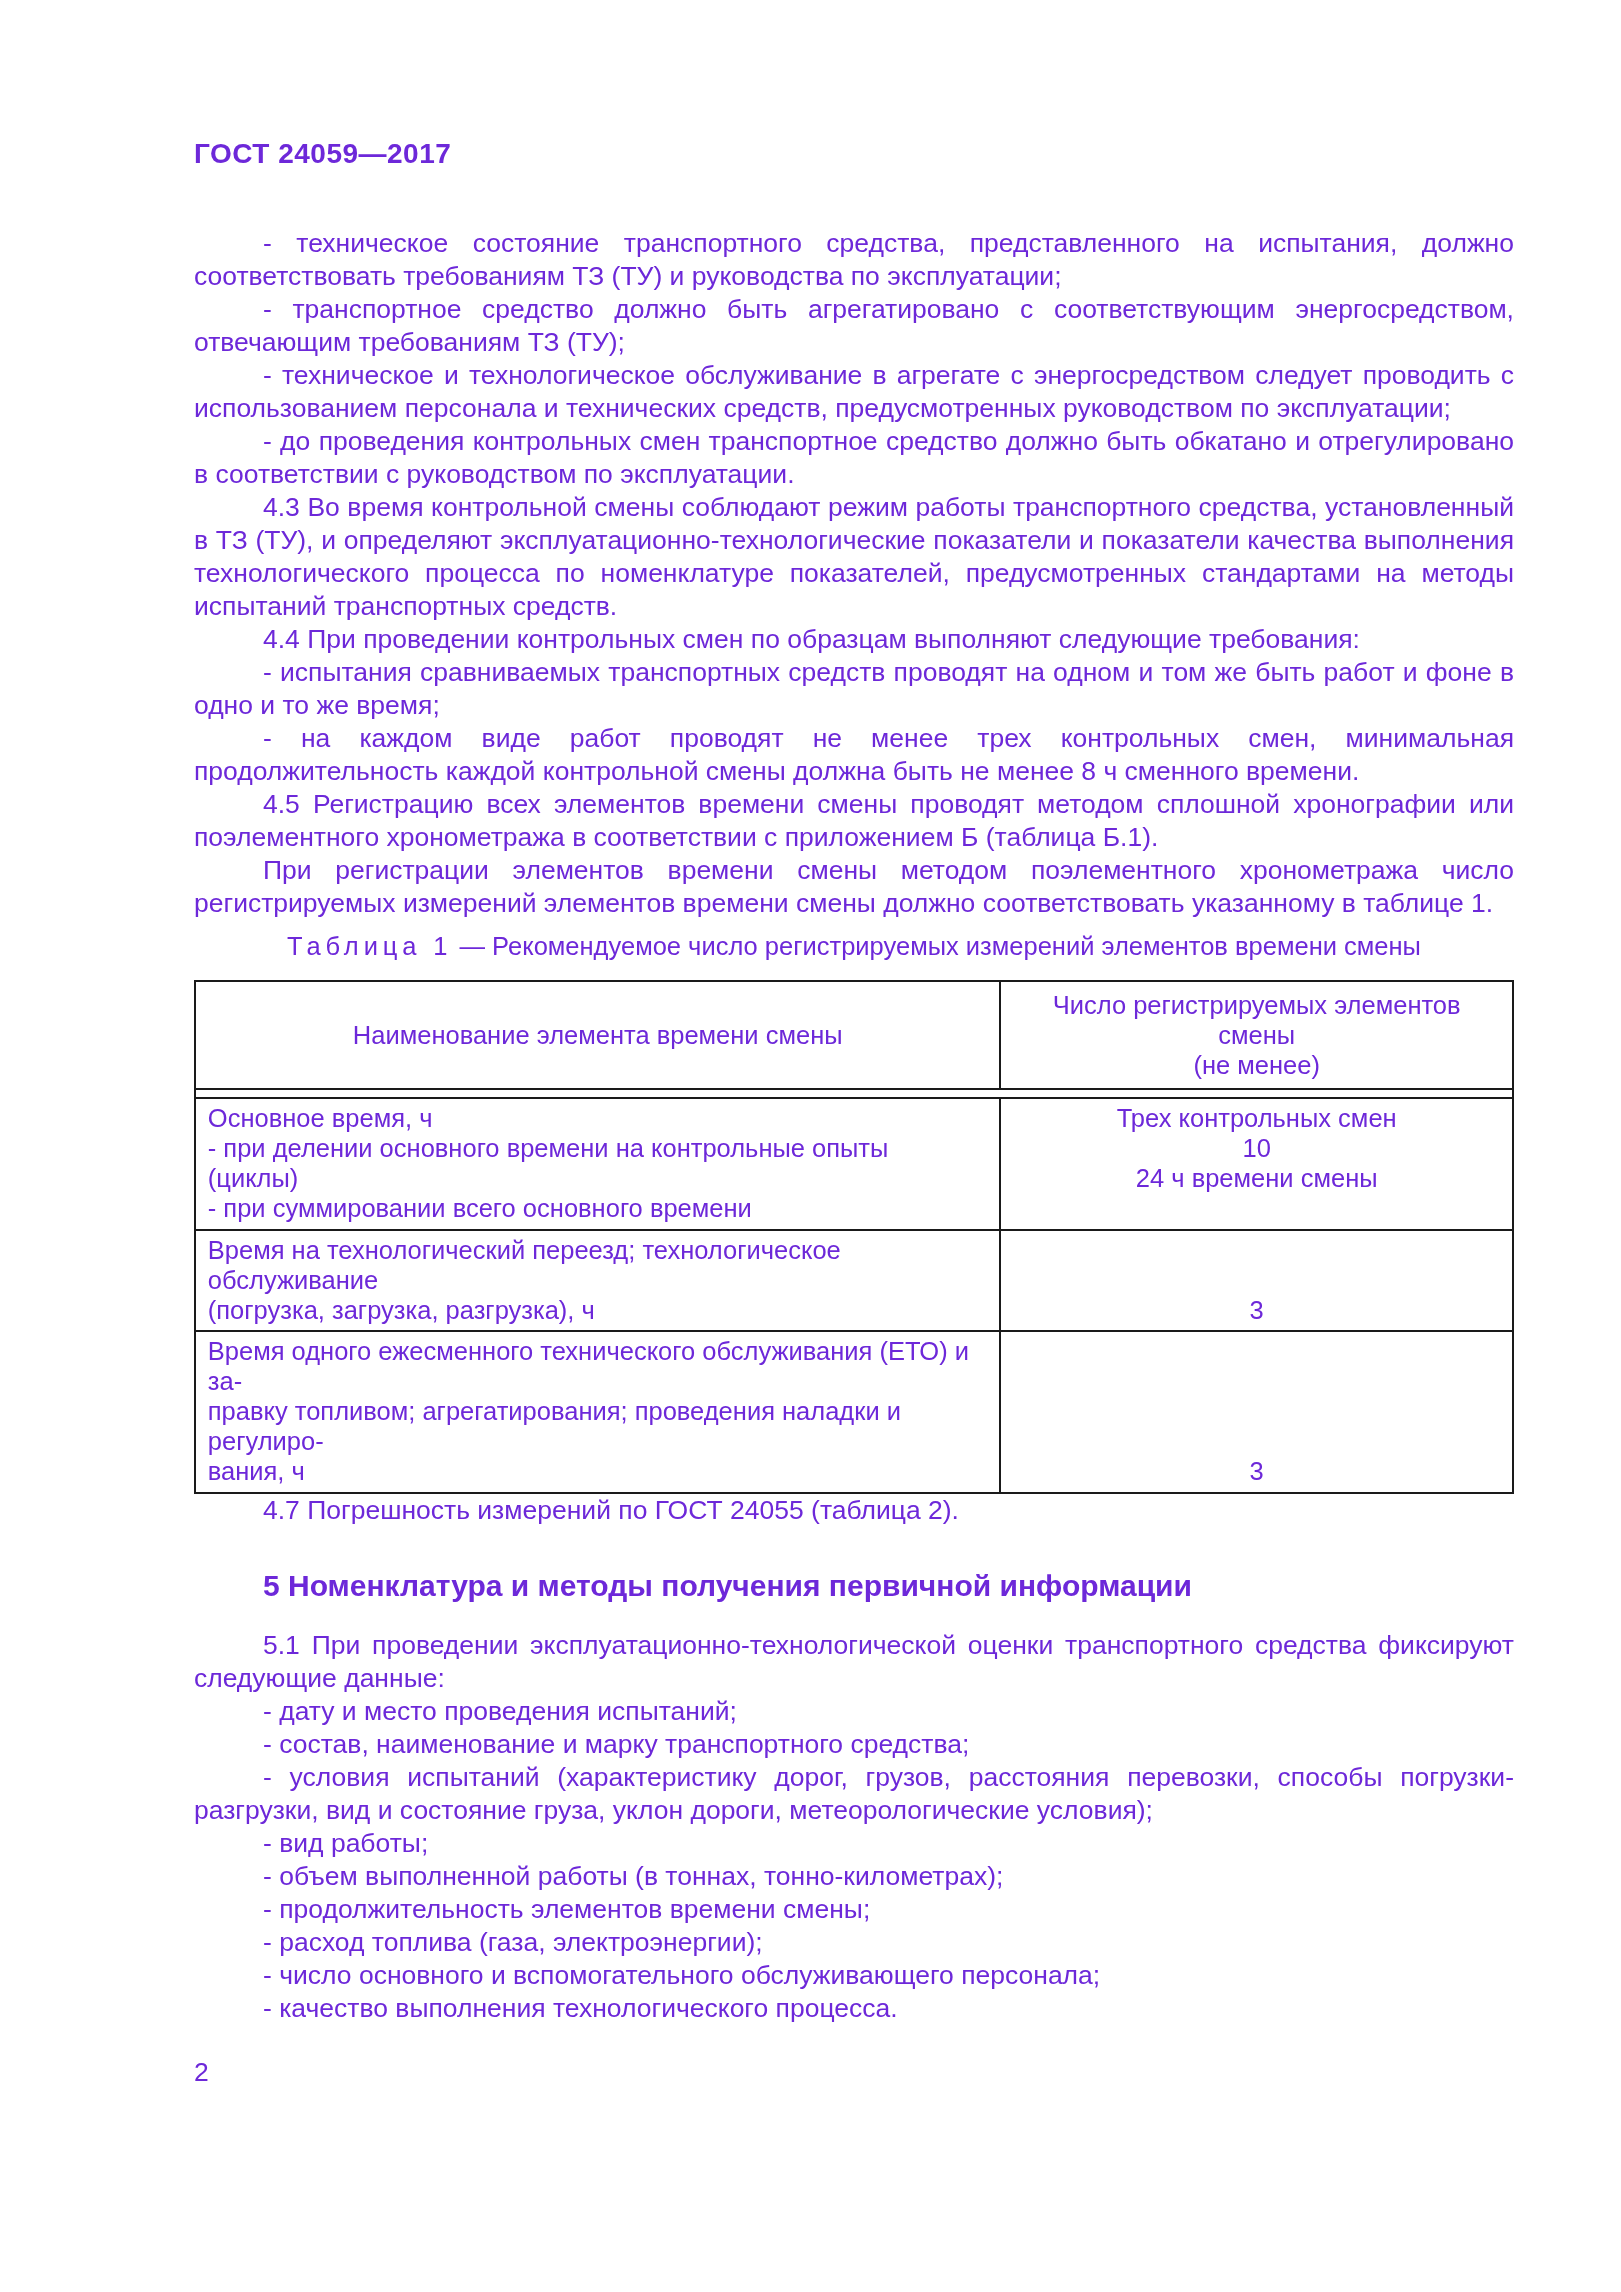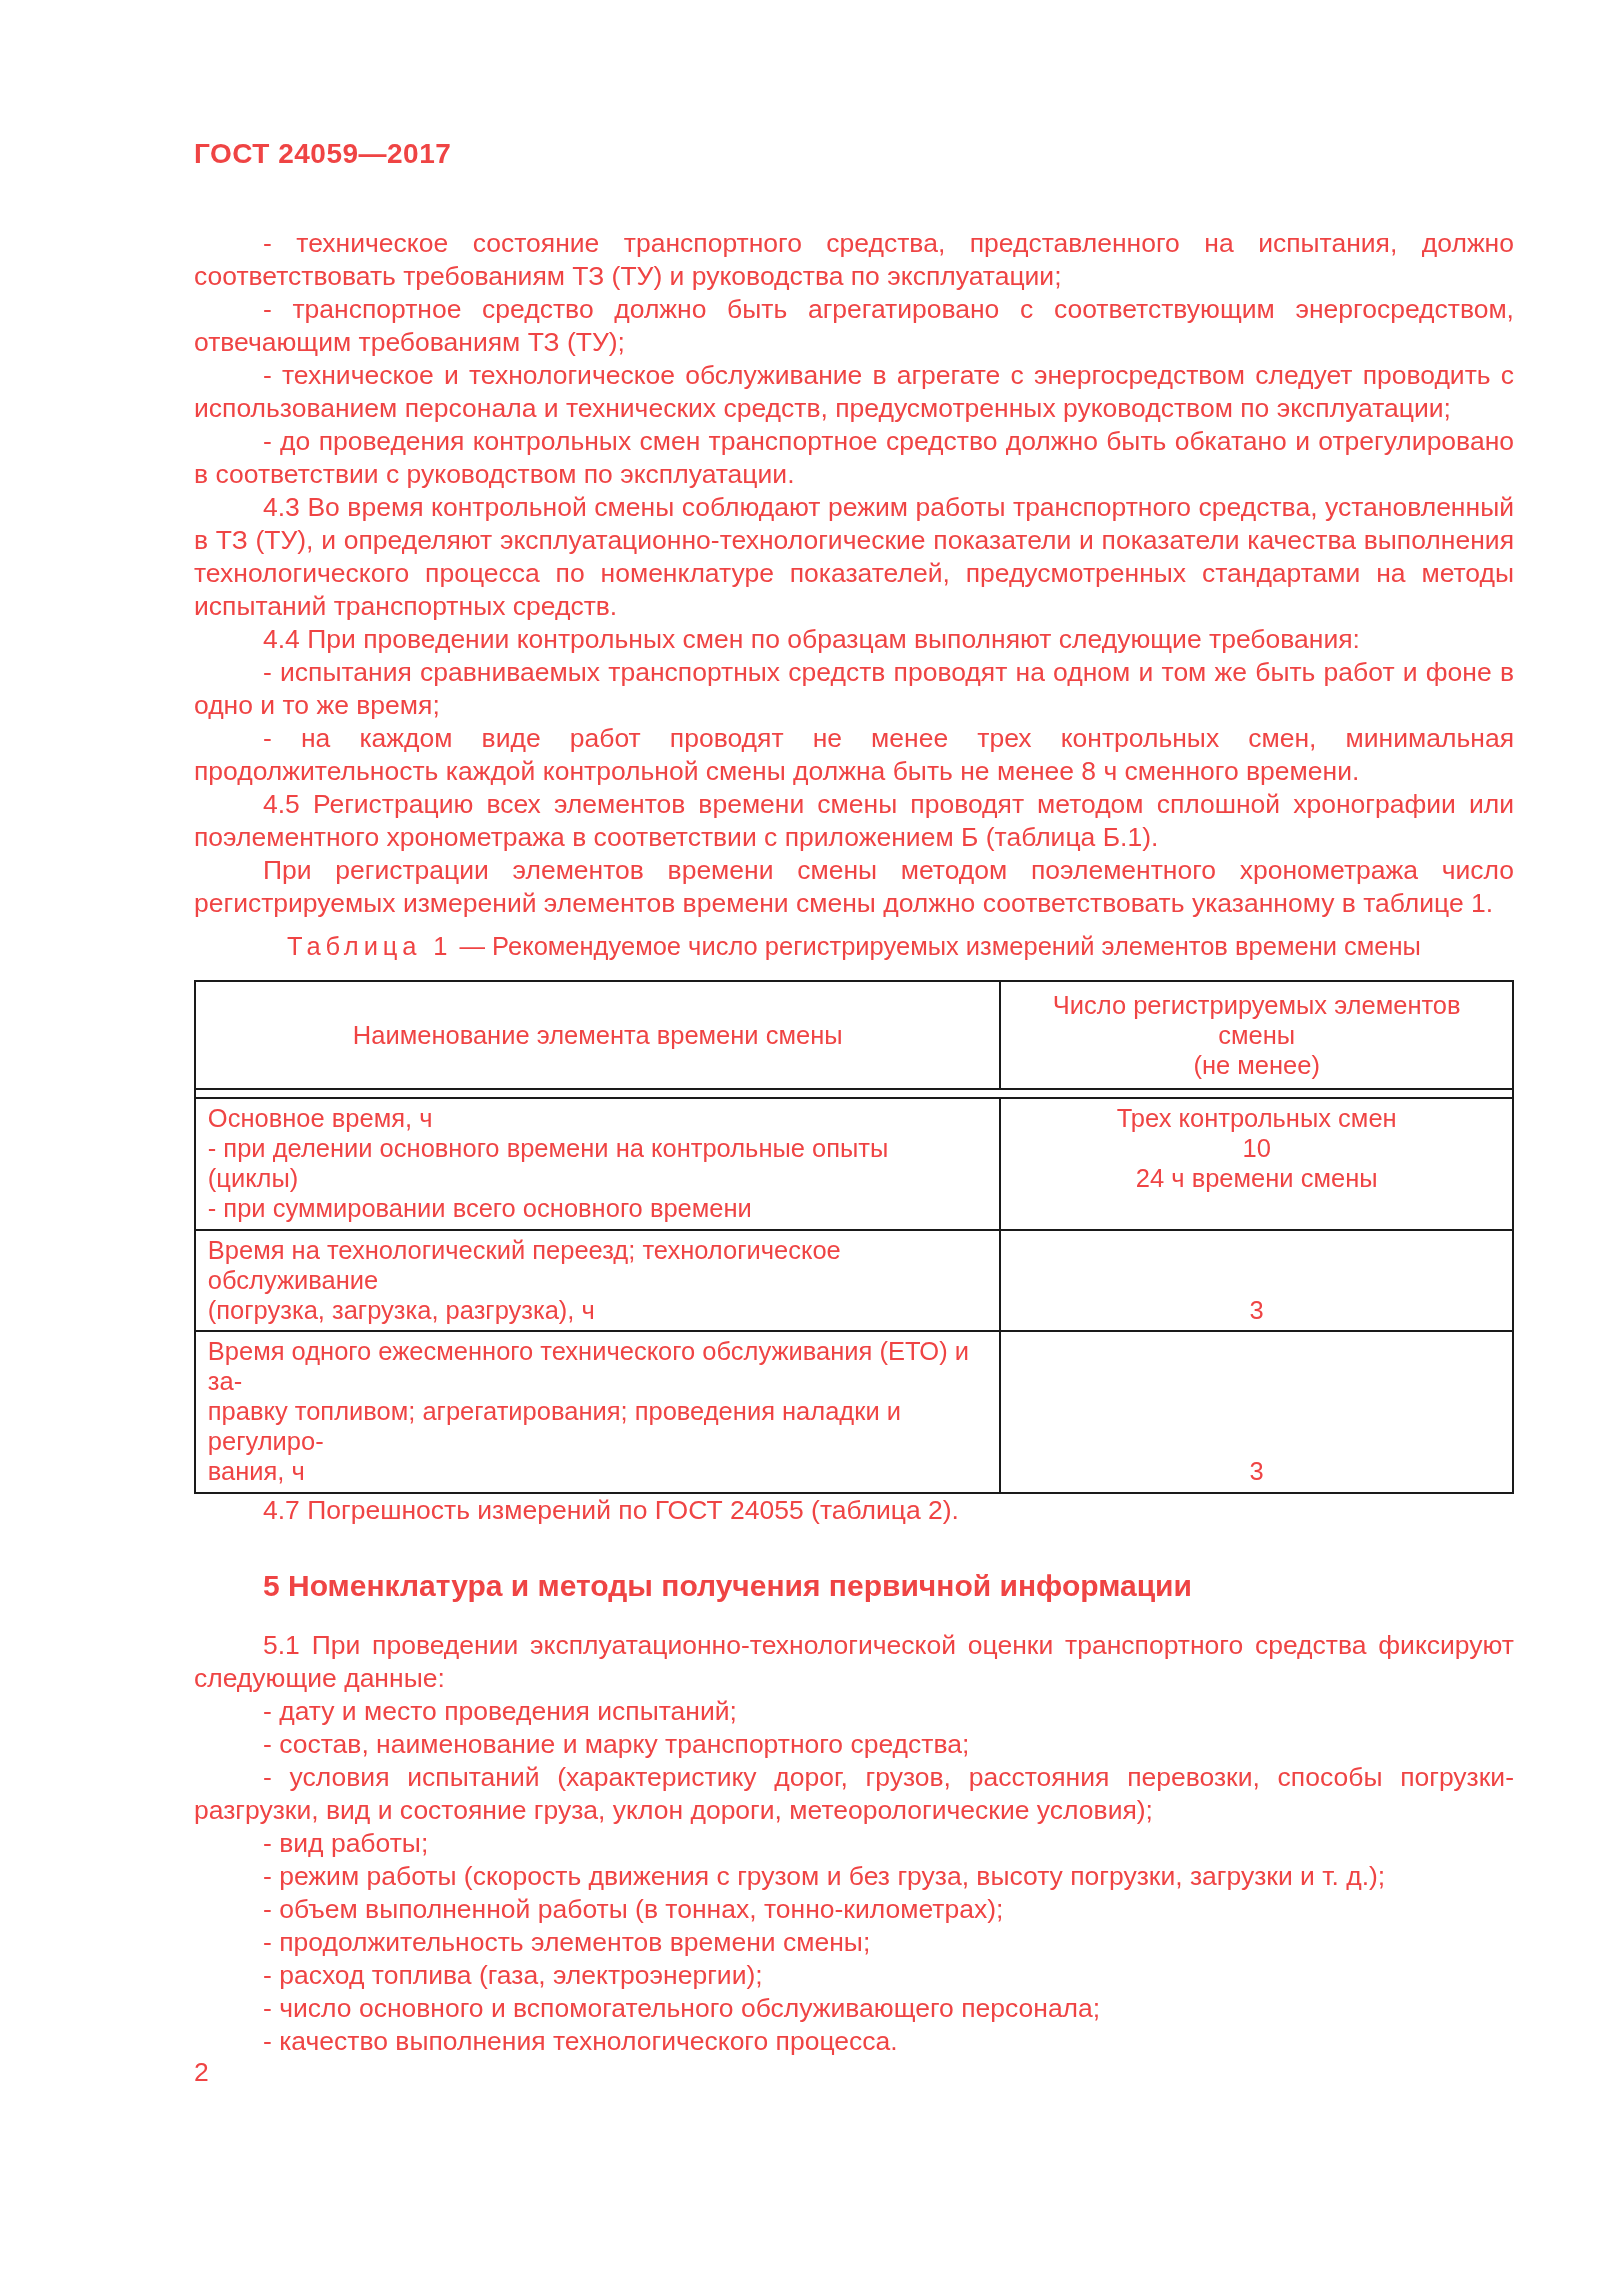--- a/index.html
+++ b/index.html
@@ -1,21 +1,21 @@
 <!DOCTYPE html>
 <html lang="ru"><head>
 <meta charset="utf-8">
 <style>
   html,body { margin:0; padding:0; background:#9a9a9a; }
   .page {
     position:relative;
     width:1621px; height:2293px;
     margin:0 auto;
     background:#ffffff;
-    color:#ef4444;
+    color:#6d28d9;
     font-family:"Liberation Sans", sans-serif;
     box-sizing:border-box;
     padding:137px 107px 0 194px;
     overflow:hidden;
   }
   .doc-code {
     font-size:28px; font-weight:bold;
     margin:0 0 57px 0; line-height:33px;
     letter-spacing:0.5px;
   }
@@ -125,21 +125,20 @@
 
   <p class="body-par">4.7 Погрешность измерений по ГОСТ 24055 (таблица 2).</p>
 
   <h2 class="sec5-heading">5 Номенклатура и методы получения первичной информации</h2>
 
   <p class="body-par">5.1 При проведении эксплуатационно-технологической оценки транспортного средства фиксируют следующие данные:</p>
   <p class="body-par">- дату и место проведения испытаний;</p>
   <p class="body-par">- состав, наименование и марку транспортного средства;</p>
   <p class="body-par">- условия испытаний (характеристику дорог, грузов, расстояния перевозки, способы погрузки-разгрузки, вид и состояние груза, уклон дороги, метеорологические условия);</p>
   <p class="body-par">- вид работы;</p>
-  <p class="body-par">- режим работы (скорость движения с грузом и без груза, высоту погрузки, загрузки и т. д.);</p>
   <p class="body-par">- объем выполненной работы (в тоннах, тонно-километрах);</p>
   <p class="body-par">- продолжительность элементов времени смены;</p>
   <p class="body-par">- расход топлива (газа, электроэнергии);</p>
   <p class="body-par">- число основного и вспомогательного обслуживающего персонала;</p>
   <p class="body-par">- качество выполнения технологического процесса.</p>
 
   <div class="page-number">2</div>
 
 </div>
 

